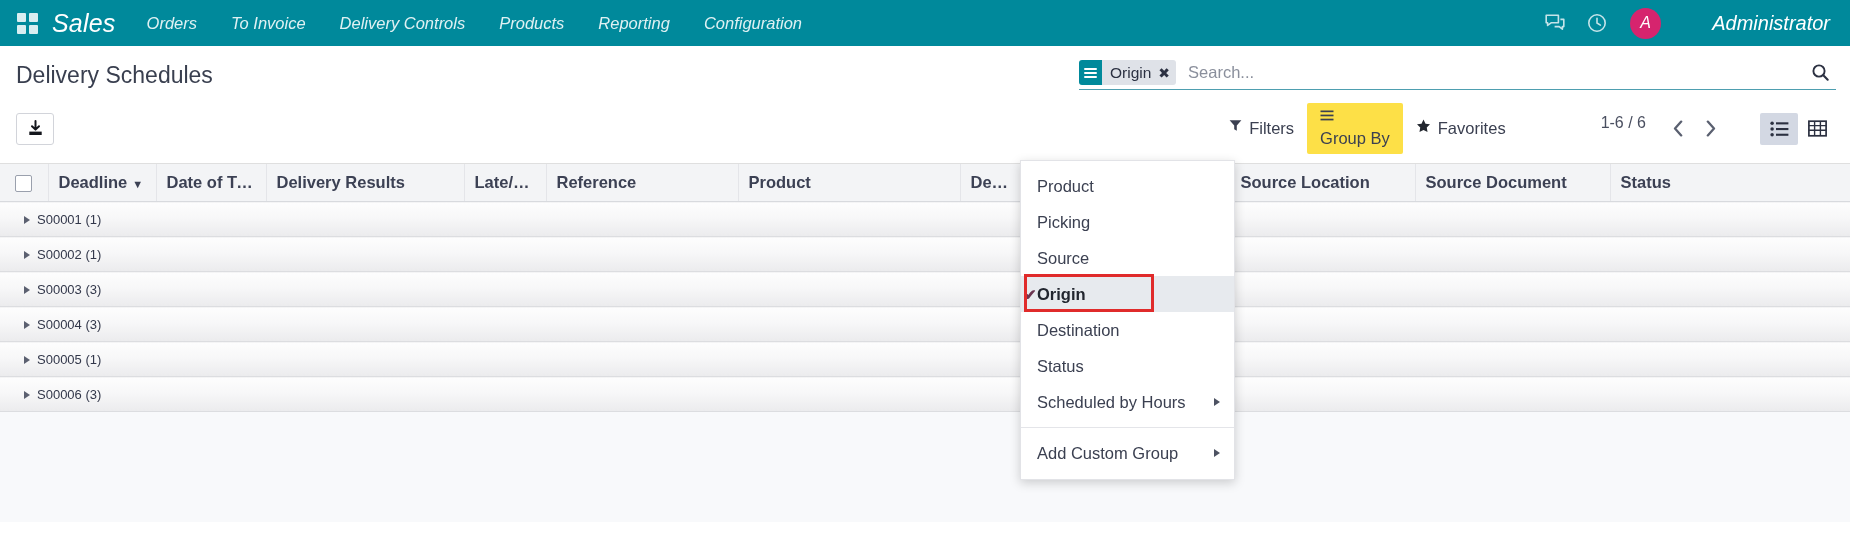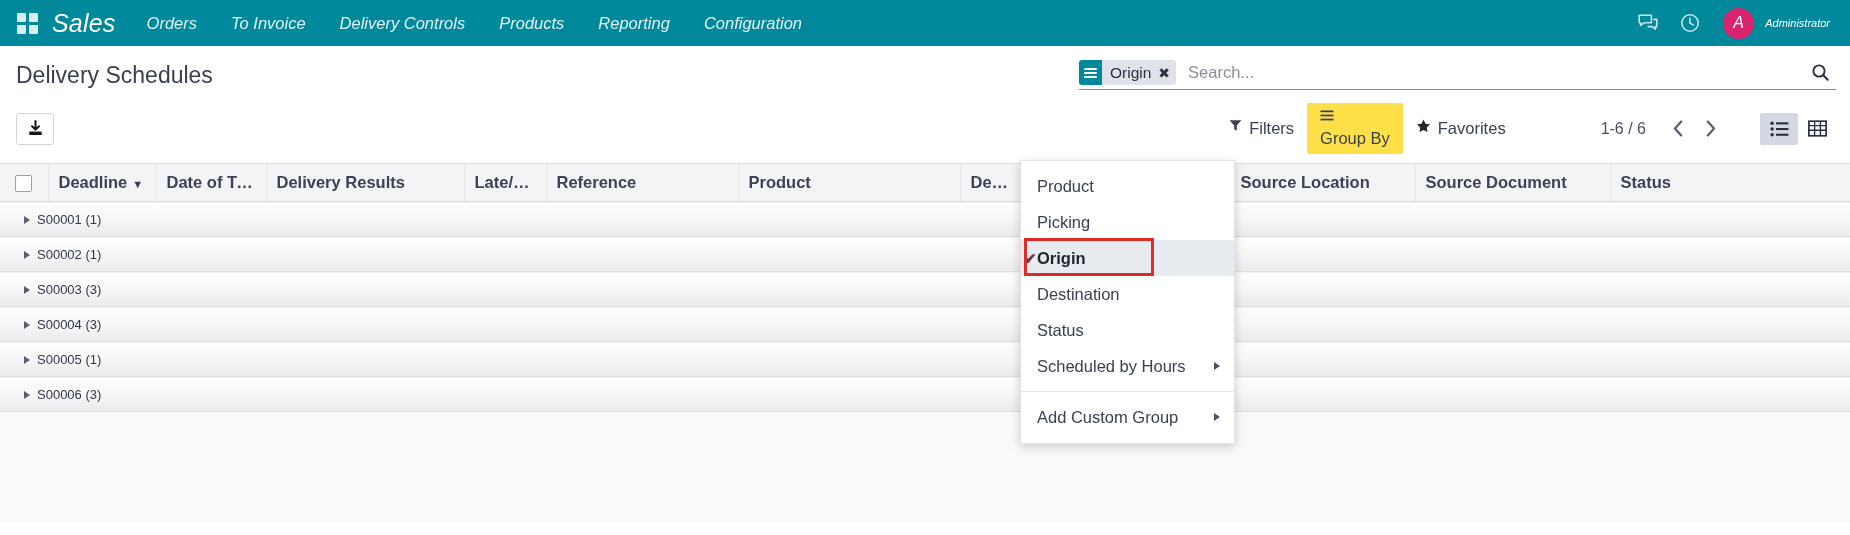--- a/index.html
+++ b/index.html
@@ -68,21 +68,21 @@
   }
   .avatar {
     width: 31px; height: 31px;
     border-radius: 50%;
     background: #d6246e;
     color: #fff;
     font-size: 16px;
     display: flex; align-items: center; justify-content: center;
     margin-right: 11px;
   }
-  .user-name { color: #ffffff; font-size: 11px; white-space: nowrap; }
+  .user-name { color: #ffffff; font-size: 20px; white-space: nowrap; margin-left: 40px; }
 
   
   .control-panel {
     background: #ffffff;
     border-bottom: 1px solid #dfdfdf;
     padding: 0;
     position: relative;
   }
   .cp-row1 {
     display: flex;
@@ -181,21 +181,21 @@
     color: #3b4051;
     cursor: pointer;
     background: transparent;
     border: none;
     white-space: nowrap;
     font-family: "Liberation Sans", sans-serif;
     border-radius: 2px;
   }
   .fbtn.active { background: #fde047; flex-direction: column; }
   .pager {
-    display: flex; align-items: center;
+    display: flex; 
     margin-left: 82px;
   }
   .pager-value { font-size: 16px; color: #4a4f60; margin-right: 16px; white-space: nowrap; }
   .pager-btn {
     width: 32px; height: 30px;
     display: flex; align-items: center; justify-content: center;
     cursor: pointer; color: #5a6070;
   }
   .viewswitch {
     display: flex; align-items: center;
@@ -509,20 +509,23 @@
   <div class="list-filler"></div>
 </div>
 
 <div class="dropdown">
   <div class="dd-item">
     <span>Product</span>
   </div>
   <div class="dd-item">
     <span>Picking</span>
   </div>
+  <div class="dd-item">
+    <span>Source</span>
+  </div>
   <div class="dd-item selected">
     <span class="dd-check">✔</span>
     <span>Origin</span>
     <span class="redbox"></span>
   </div>
   <div class="dd-item">
     <span>Destination</span>
   </div>
   <div class="dd-item">
     <span>Status</span>

